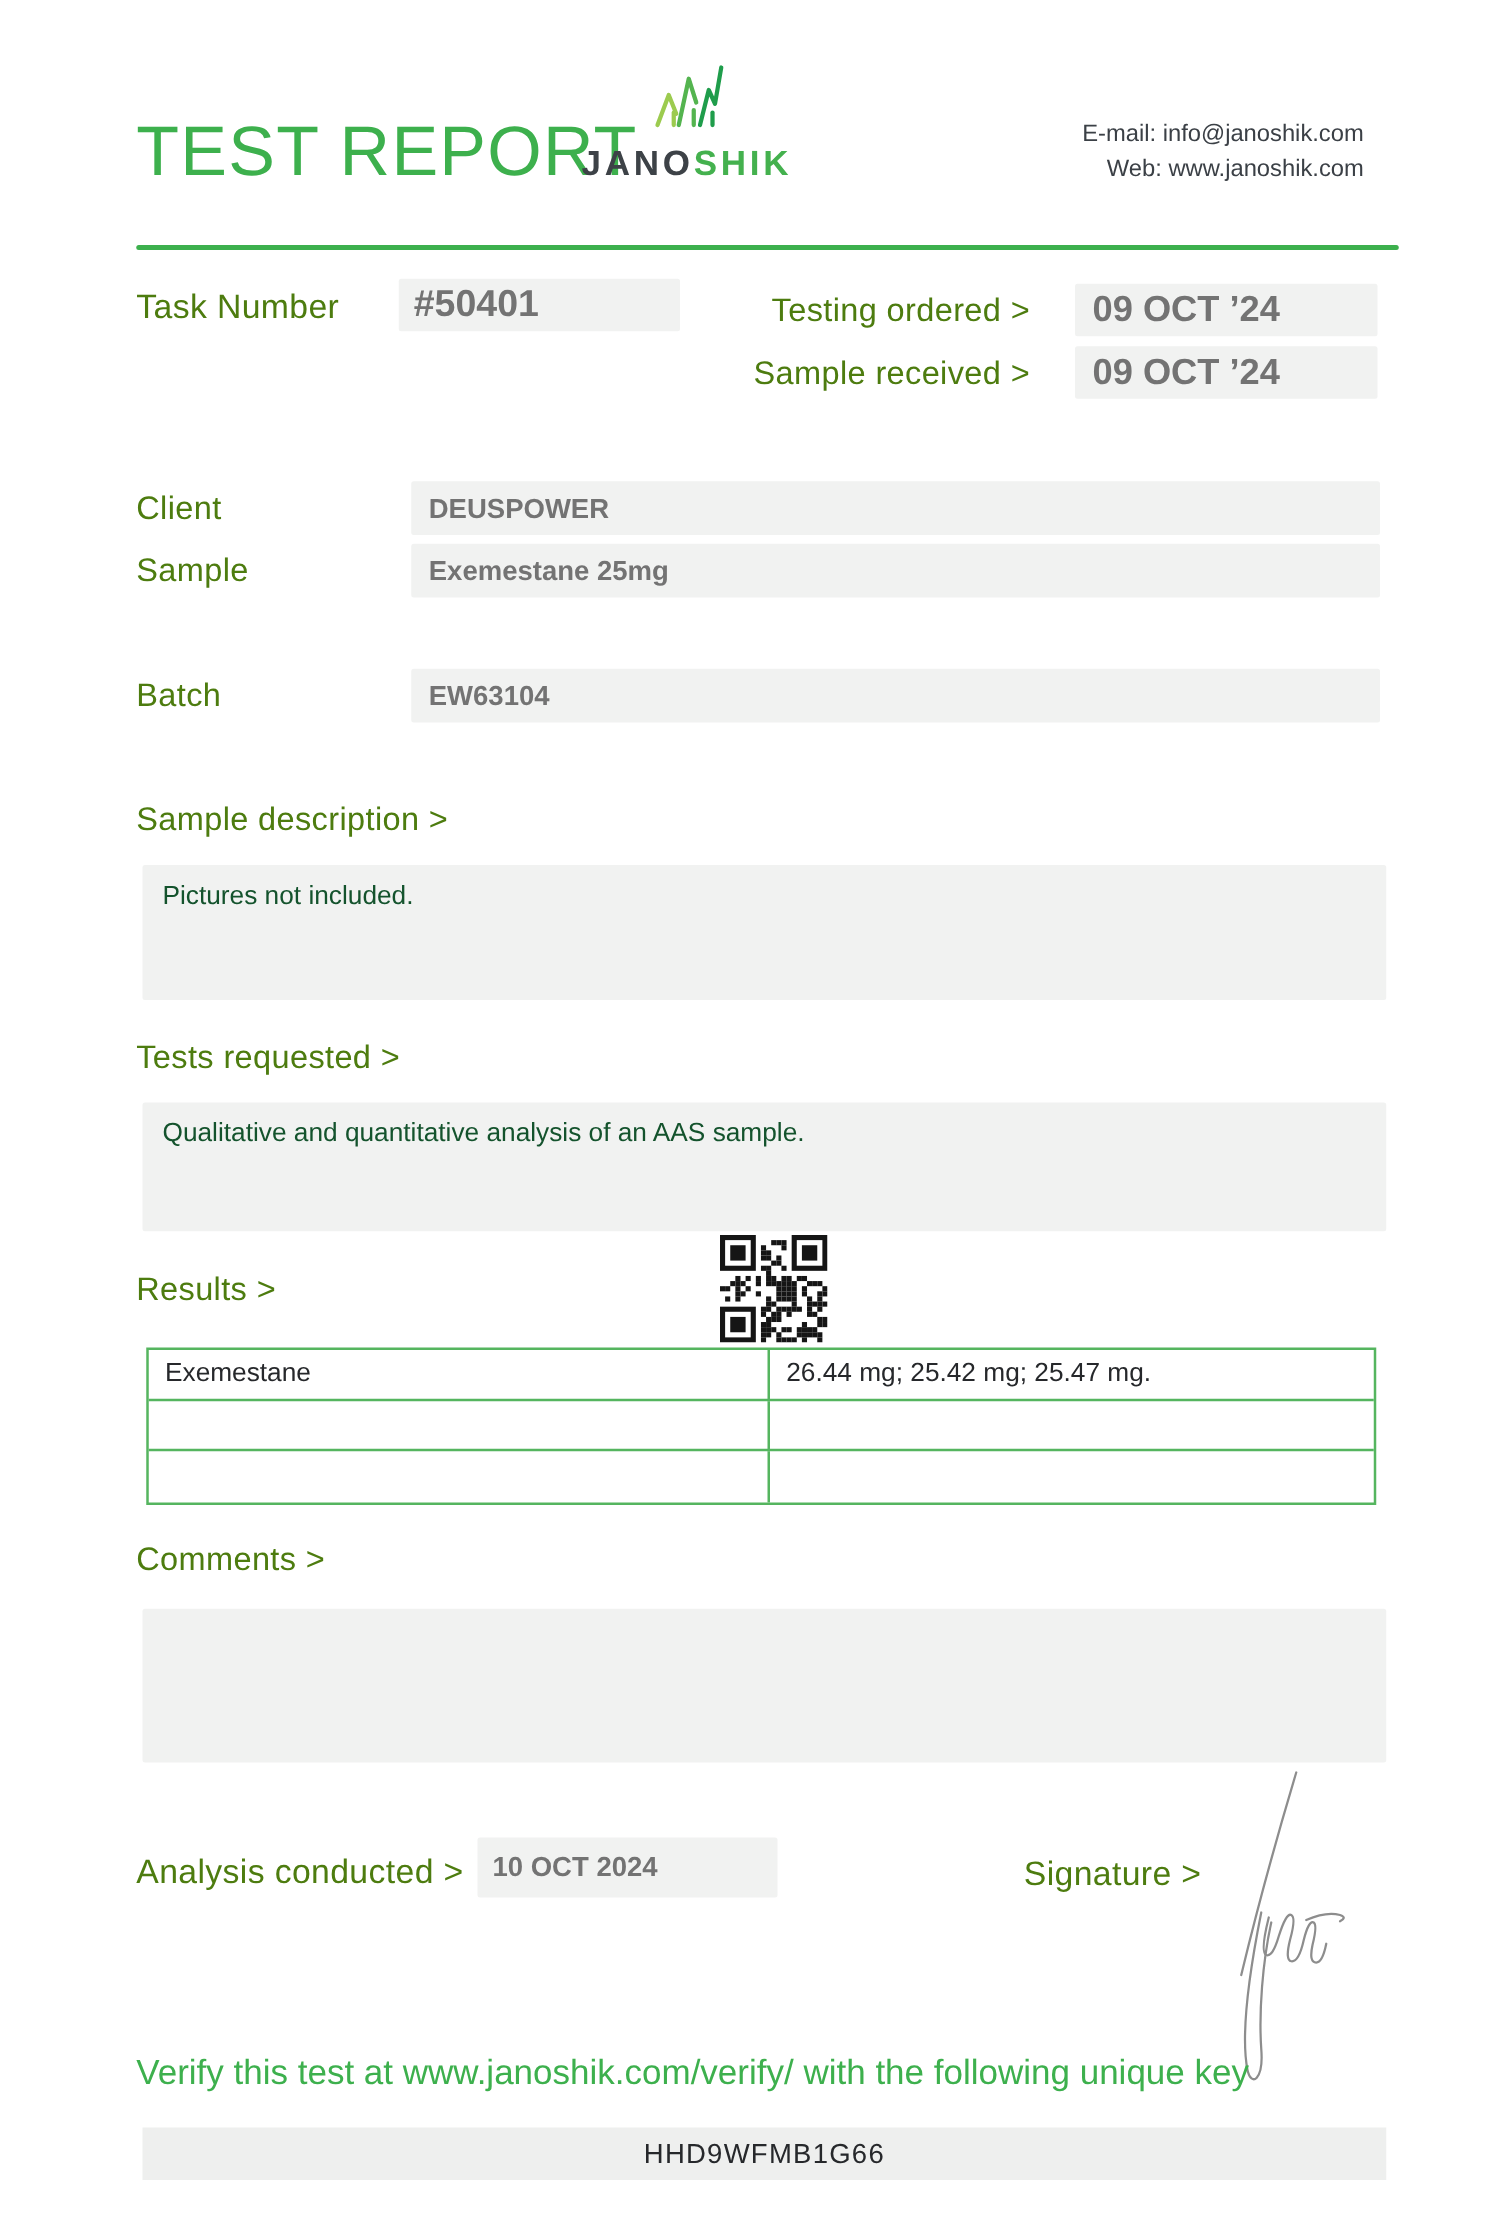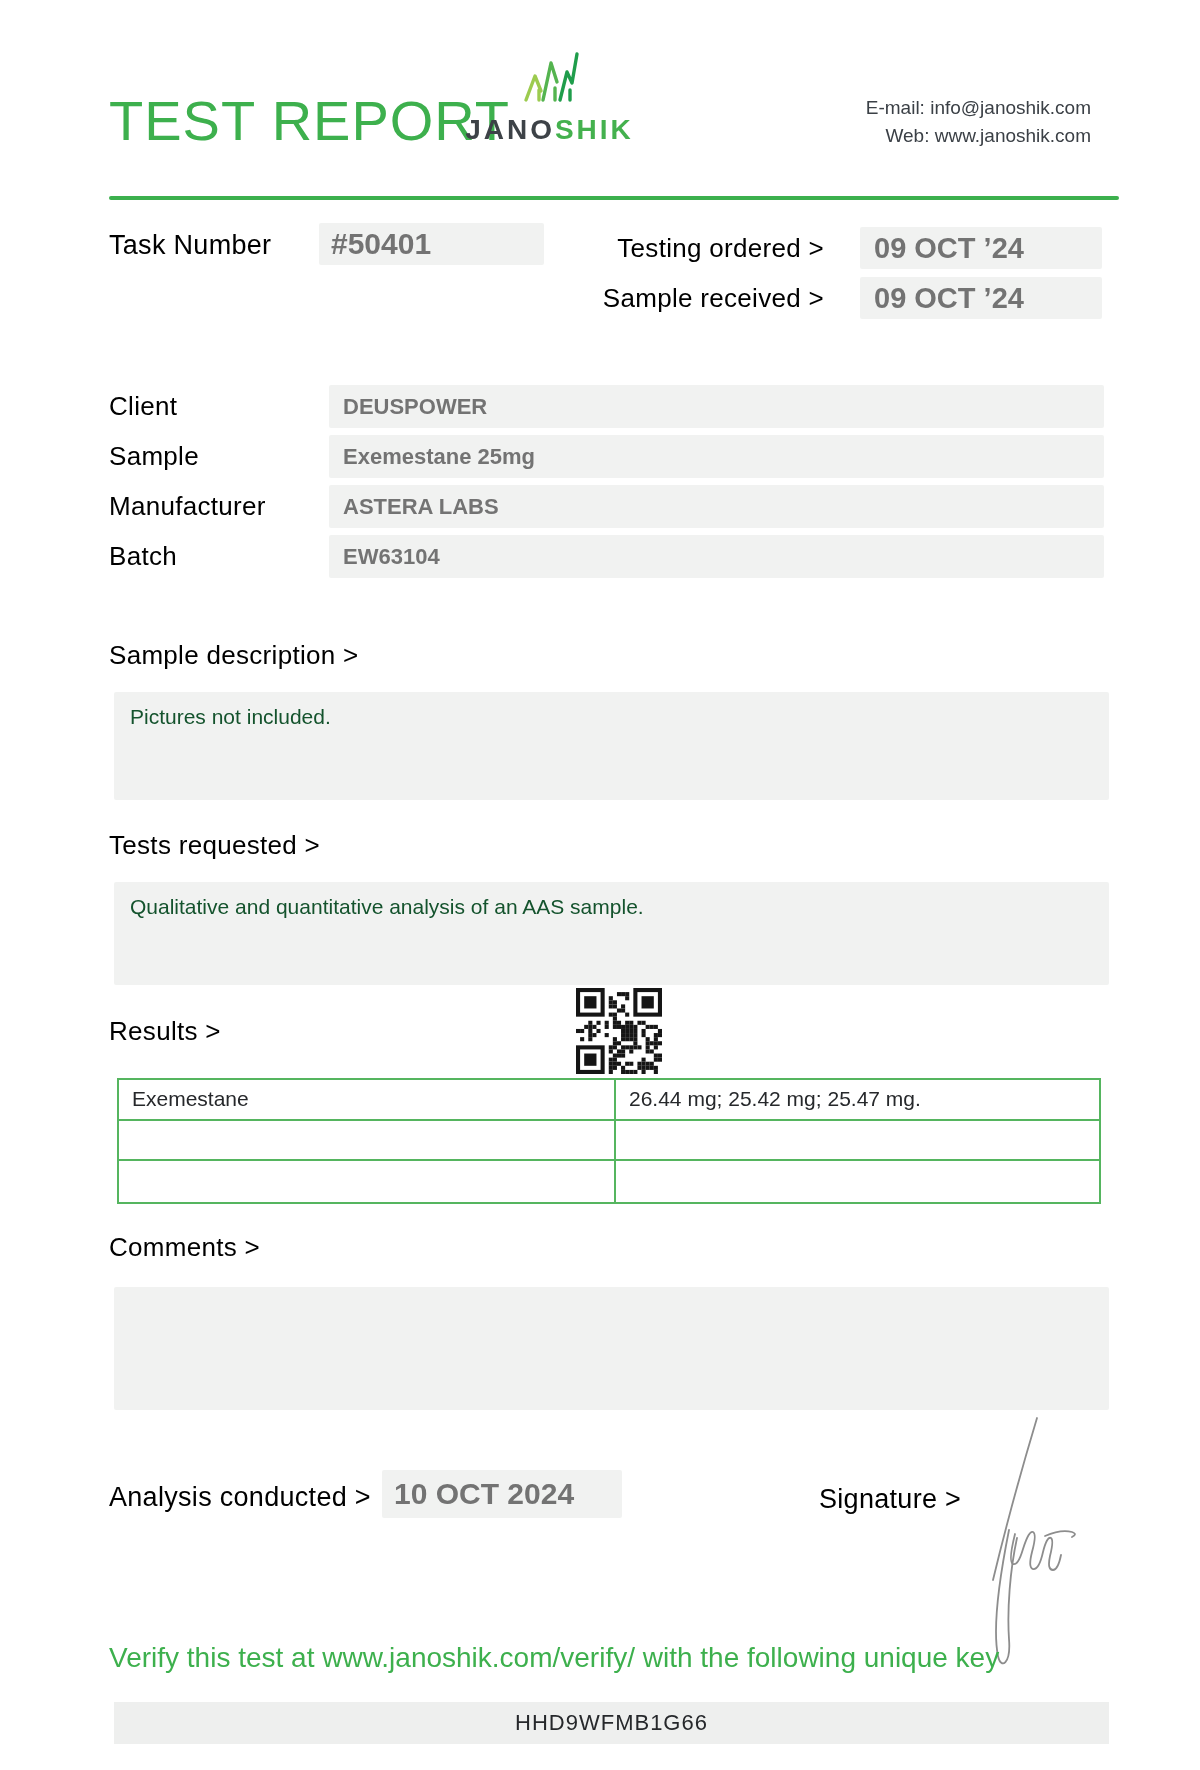--- a/index.html
+++ b/index.html
@@ -1,21 +1,21 @@
 <!DOCTYPE html>
 <html><head>
 <meta charset="utf-8">
 <style>
   html,body{margin:0;padding:0;background:#ffffff;}
   .page{
     position:relative;width:1172px;height:1770px;background:#ffffff;
     font-family:"Liberation Sans",sans-serif;overflow:hidden;margin:0 auto;
   }
   .abs{position:absolute;}
-  .green-label{color:#000000;font-size:26px;letter-spacing:0.3px;}
+  .green-label{color:#4d7c0f;font-size:26px;letter-spacing:0.3px;}
   .gray-box{position:absolute;background:#f1f2f1;border-radius:2px;}
   .dark-val{color:#737373;font-weight:700;}
 
   
   .report-title{left:95px;top:88px;font-size:56px;color:#3db04d;letter-spacing:1px;}
   .logo-wrap{left:438px;top:50px;width:195px;display:flex;flex-direction:column;align-items:center;}
   .logo-text{font-size:28px;font-weight:700;letter-spacing:3px;color:#3d4247;margin-top:4px;}
   .logo-text .shik{color:#44b14e;text-align:right;}
   .contact{right:95px;top:94px;text-align:right;font-size:19px;line-height:28px;color:#3b4046;}
   .header-rule{left:95px;top:196px;width:1010px;height:4px;background:#3cb04d;border-radius:2px;}
@@ -58,21 +58,21 @@
   .results-table .cell.last-col{border-right:none;}
   .results-table .cell.last-row{border-bottom:none;}
 
   
   .comments-label{left:95px;top:1232px;}
   .comments-box{left:100px;top:1287px;width:995px;height:123px;}
 
   
   .analysis-label{left:95px;top:1482px;font-size:27px;}
   .analysis-box{left:368px;top:1470px;width:240px;height:48px;}
-  .analysis-box span{display:block;line-height:48px;padding-left:12px;font-size:30px;}
+  .analysis-box span{display:block;line-height:48px;padding-left:12px;font-size:22px;}
   .signature-label{left:805px;top:1484px;font-size:27px;}
   .signature-svg{left:935px;top:1412px;}
   .verify-text{left:95px;top:1642px;width:1010px;font-size:28px;color:#3db04d;white-space:nowrap;}
   .key-box{left:100px;top:1702px;width:995px;height:42px;background:#eeefee;}
   .key-box span{display:block;text-align:center;line-height:42px;font-size:22px;letter-spacing:1px;color:#26282b;}
 </style>
 </head>
 <body>
 
 <div class="page">
@@ -125,26 +125,20 @@
   <div class="info-row" style="top:385px;">
     <span class="lbl green-label">Client</span>
     <div class="box">
         <span class="dark-val">DEUSPOWER</span>
       </div>
   </div>
   <div class="info-row" style="top:435px;">
     <span class="lbl green-label">Sample</span>
     <div class="box">
         <span class="dark-val">Exemestane 25mg</span>
-      </div>
-  </div>
-  <div class="info-row" style="top:485px;">
-    <span class="lbl green-label">Manufacturer</span>
-    <div class="box">
-        <span class="dark-val">ASTERA LABS</span>
       </div>
   </div>
   <div class="info-row" style="top:535px;">
     <span class="lbl green-label">Batch</span>
     <div class="box">
         <span class="dark-val">EW63104</span>
       </div>
   </div>
 
   <div class="abs desc-label green-label">Sample description &gt;</div>

